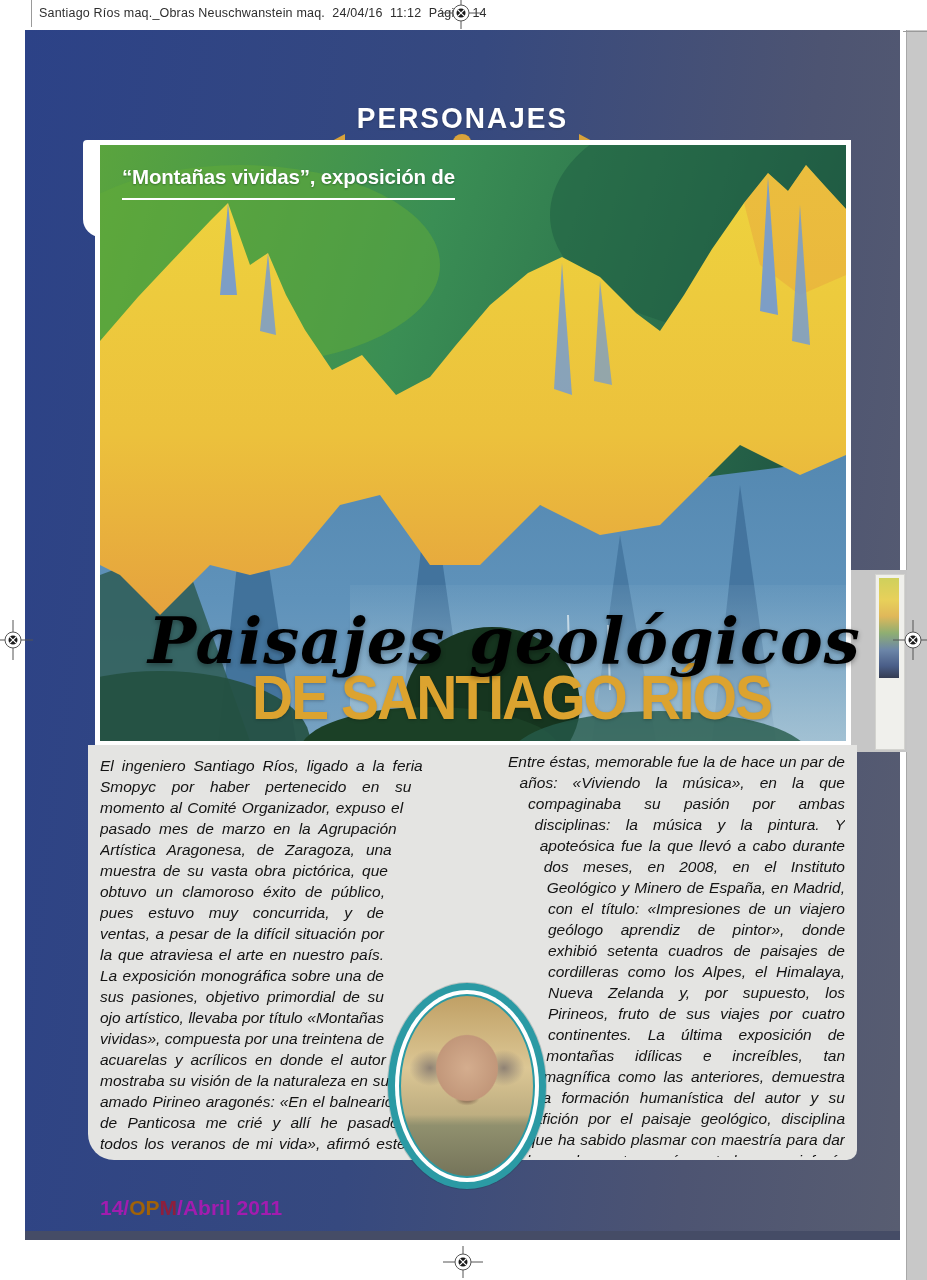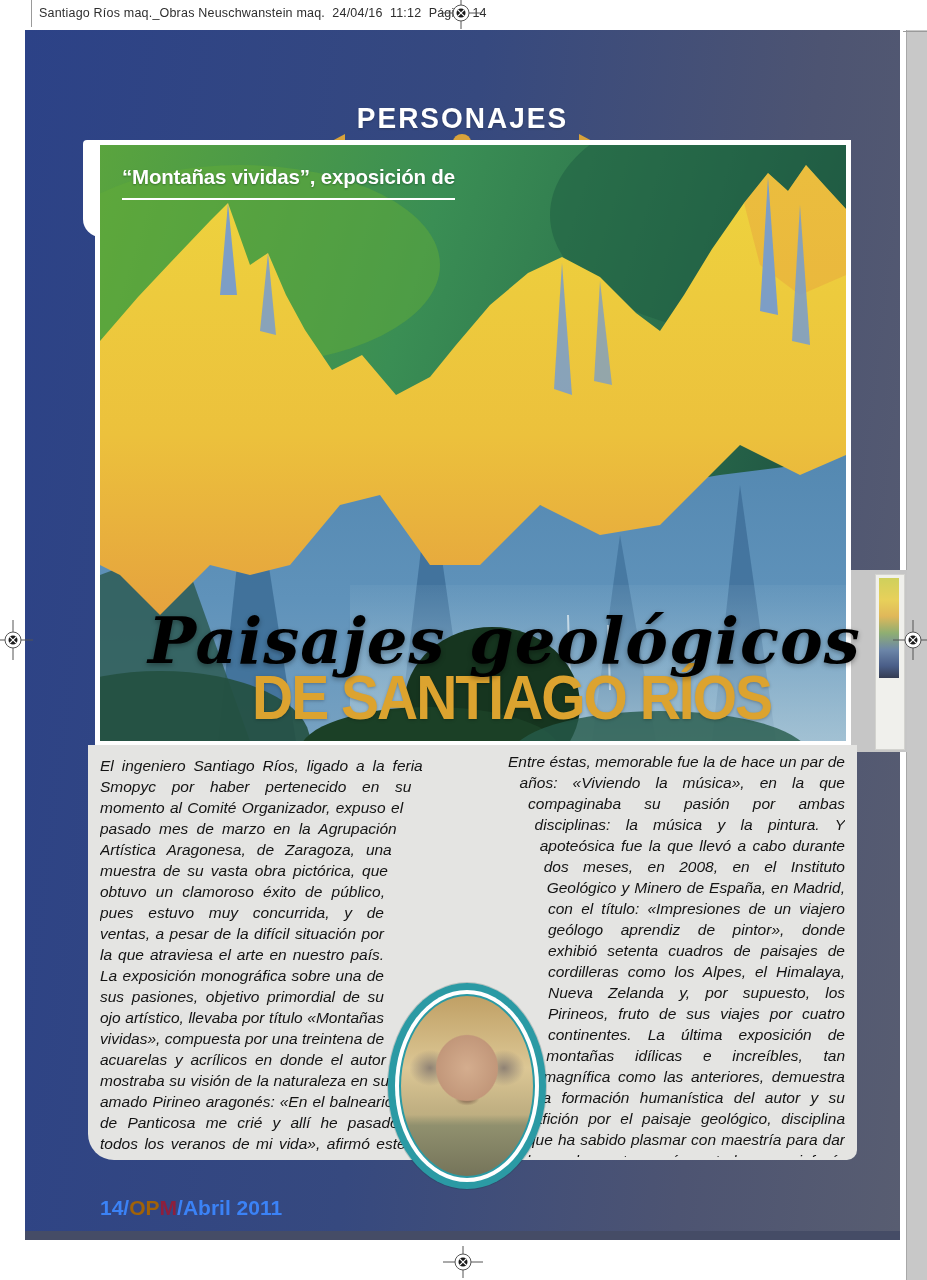--- a/index.html
+++ b/index.html
@@ -80,21 +80,21 @@
         radial-gradient(10% 4% at 38% 47%, #5f4a3e 0%, rgba(95,74,62,0) 80%),
         radial-gradient(10% 4% at 62% 47%, #5f4a3e 0%, rgba(95,74,62,0) 80%),
         radial-gradient(22% 14% at 22% 40%, #8f8274 0%, rgba(143,130,116,0) 72%),
         radial-gradient(22% 14% at 78% 40%, #8f8274 0%, rgba(143,130,116,0) 72%),
         linear-gradient(180deg, rgba(0,0,0,0) 66%, #90906e 72%, #75745a 100%),
         linear-gradient(180deg, #c0a065 0%, #dcc795 40%, #c2b183 62%, #9b976f 100%);}
 
   
   .footer{position:absolute;left:100px;top:1196px;font-weight:800;font-size:21px;z-index:2;
       letter-spacing:0;}
-  .footer .w{color:#3b82f6;}
+  .footer .w{color:#a21caf;}
   .footer .g{color:#a16207;}
   .footer .r{color:#8e1f3c;}
 </style>
 </head>
 <body>
 
 <div class="canvas">
 
   <div class="crop-v"></div>
   <span class="slug">Santiago Ríos maq._Obras Neuschwanstein maq.  24/04/16  11:12  Página 14</span>

